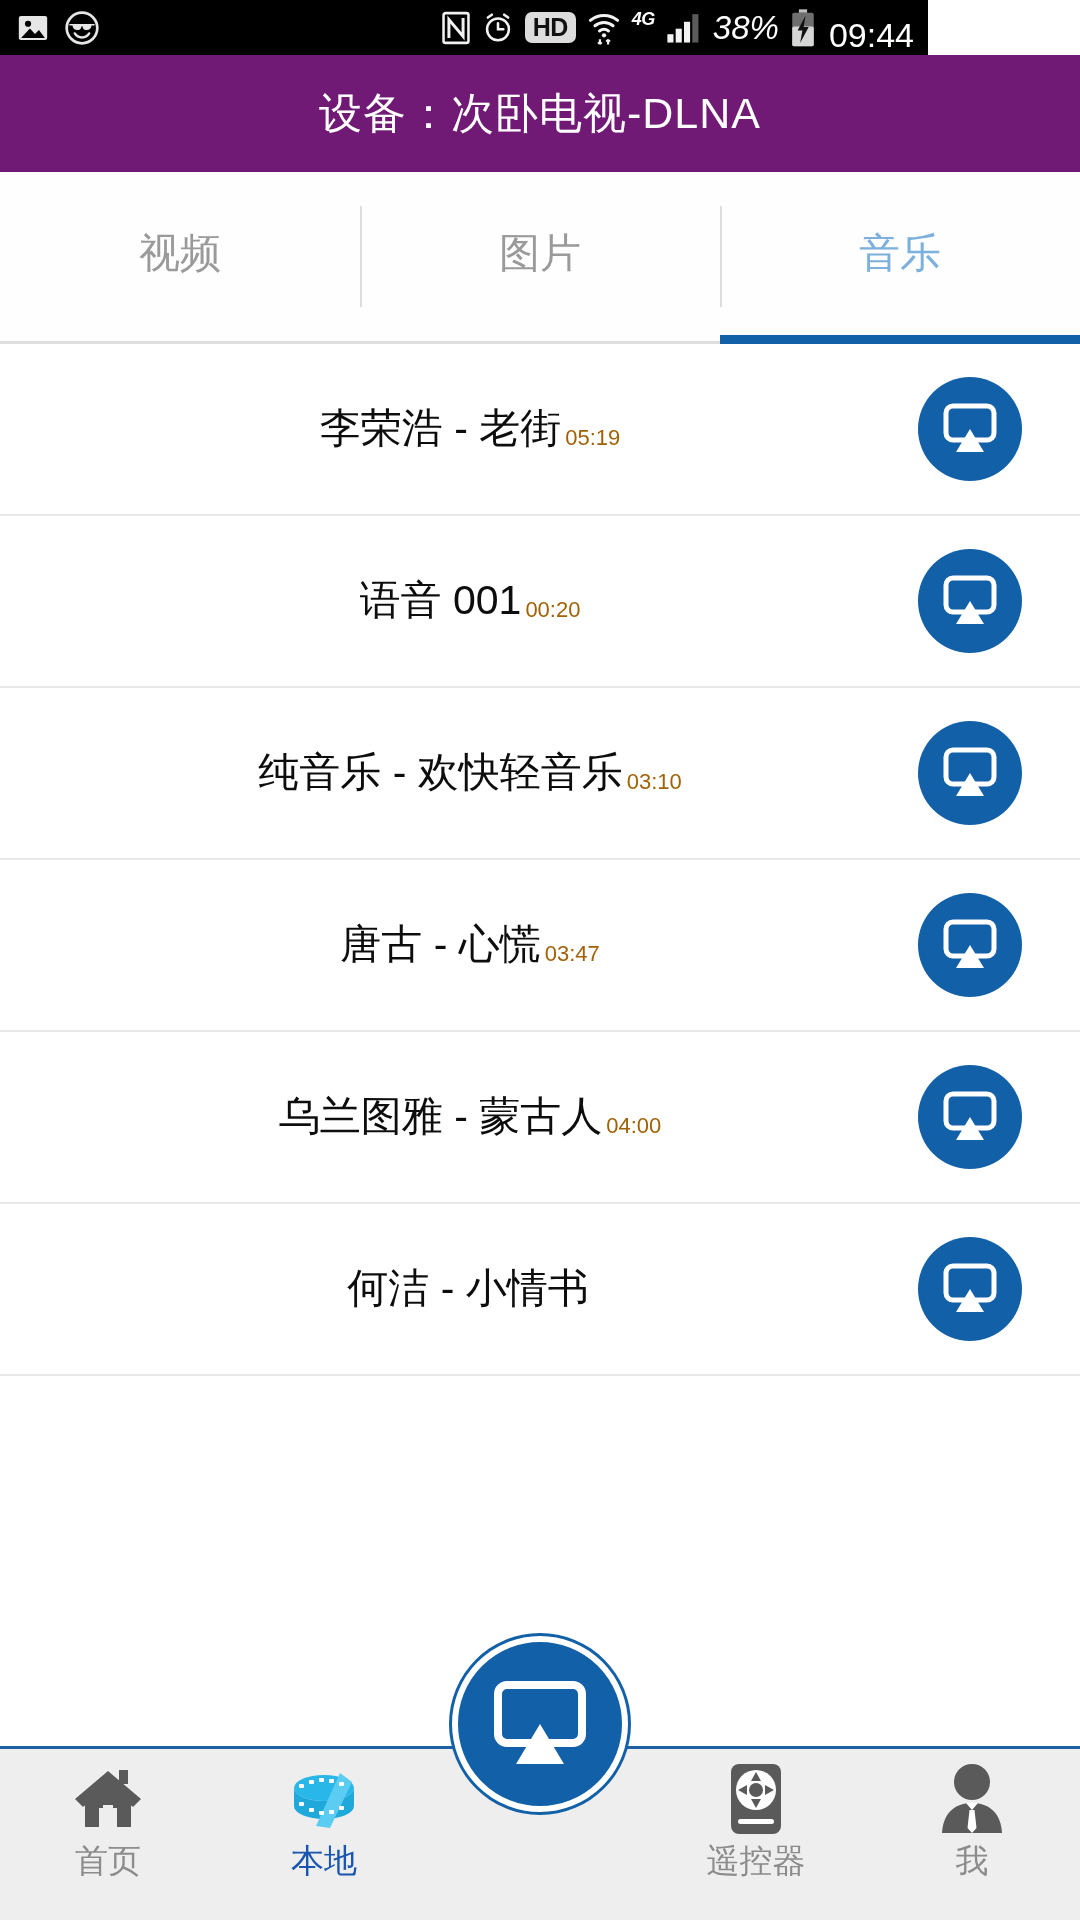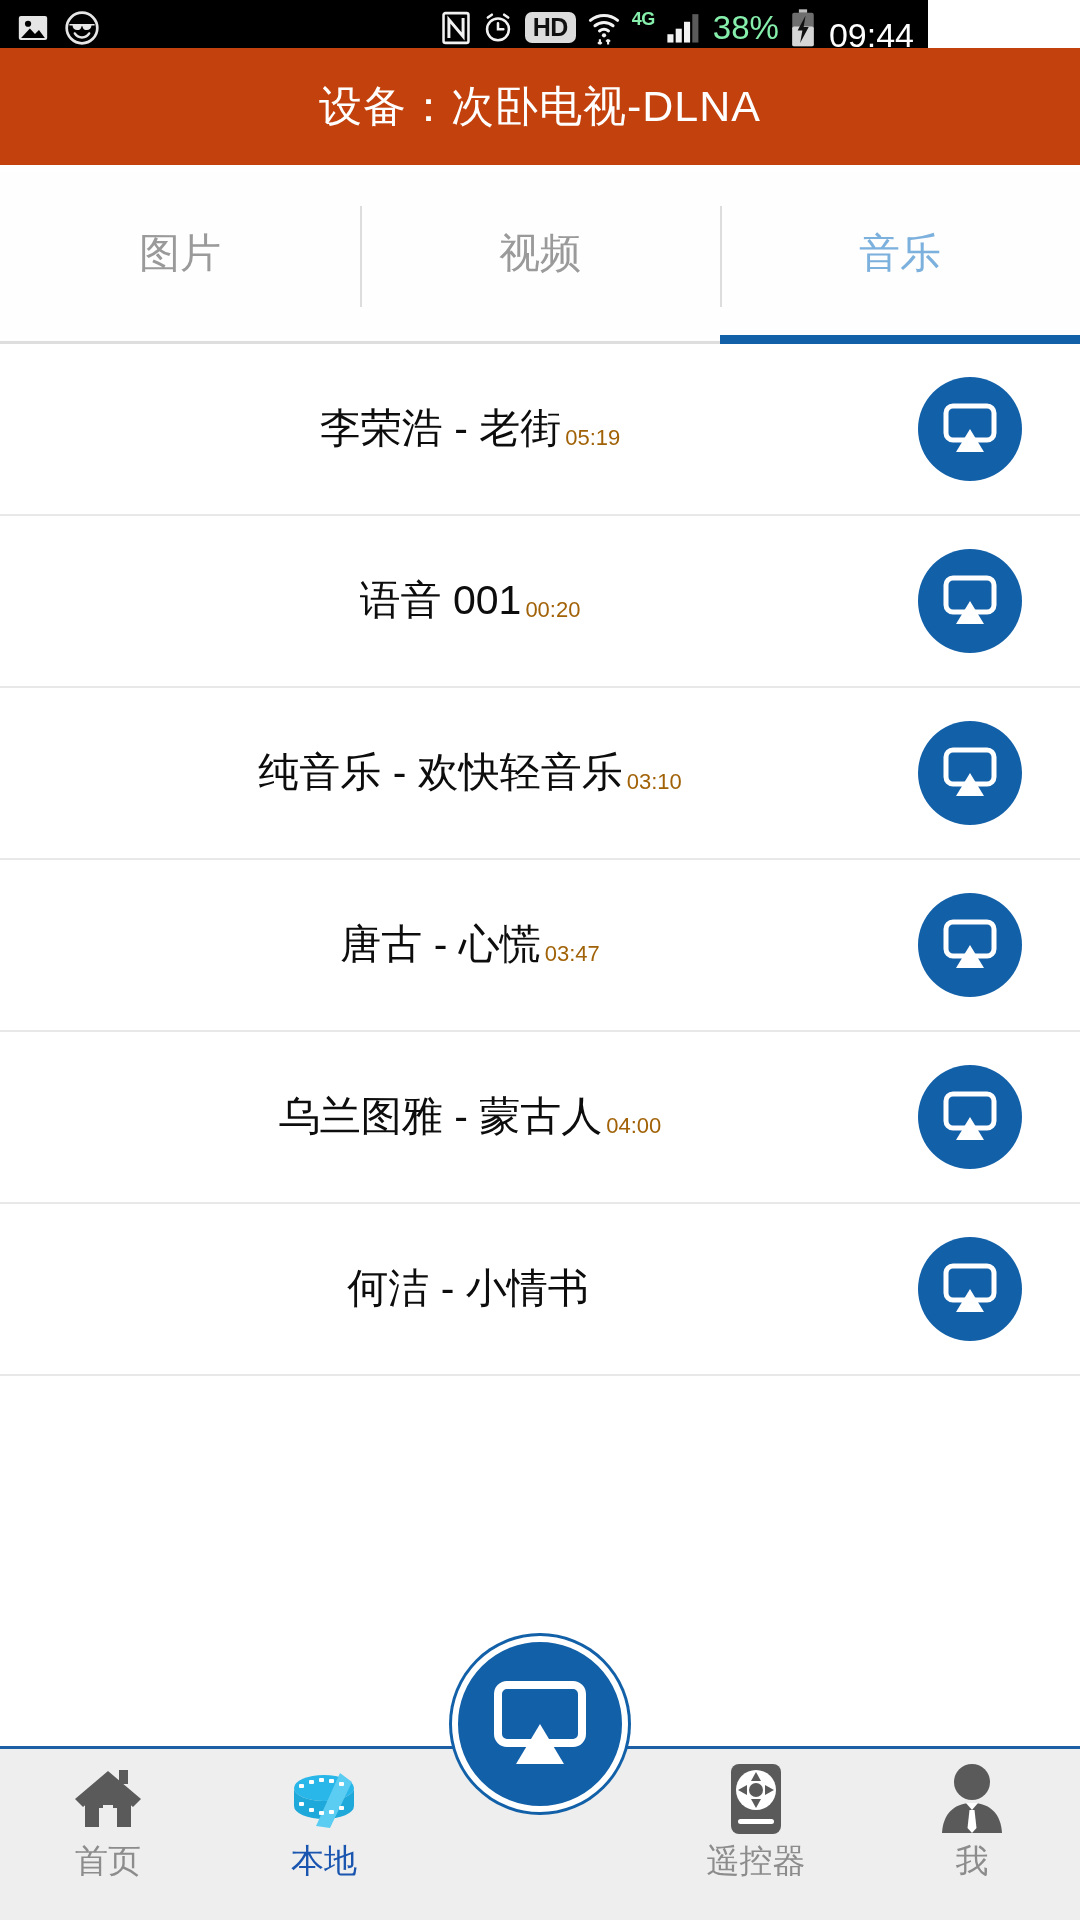--- a/index.html
+++ b/index.html
@@ -14,33 +14,33 @@
   
   .statusbar {
     position: absolute; top:0; left:0; width:928px; height:55px;
     background:#000; color:#fff;
     display:flex; align-items:center; justify-content:space-between;
     padding: 0 14px 0 16px;
   }
   .sb-left { display:flex; align-items:center; gap:14px; }
   .sb-right { display:flex; align-items:center; gap:11px; }
   .sb-ico { display:flex; align-items:center; justify-content:center; }
-  .sb-text { font-size:33px; letter-spacing:0px; color:#86efac; font-weight:400;}
+  .sb-text { font-size:33px; letter-spacing:0px; color:#ffffff; font-weight:400;font-style:italic;}
   .sb-clock { font-size:34px; color:#fff; letter-spacing:0px; margin-left:2px;margin-top:15px;}
   .hd-badge {
     background:#dcdcdc; color:#111; font-size:25px; font-weight:700;
     border-radius:7px; padding:2px 8px 3px; line-height:1.05;
     letter-spacing:-0.5px;
   }
   .g4 { font-size:18px; font-weight:700; position:relative; top:-8px; letter-spacing:-0.5px;}
 
   
   .appbar {
-    position:absolute; top:48px; left:0; width:1080px; height:117px;
-    background:#c2410c;
+    position:absolute; top:55px; left:0; width:1080px; height:117px;
+    background:#701a75;
     display:flex; align-items:center; justify-content:center;
   }
   .appbar-title {
     color:#ffffff; font-size:43px; font-weight:400; letter-spacing:1px;
   }
 
   
   .tabbar {
     position:absolute; top:172px; left:0; width:1080px; height:172px;
     background:#fefefe; display:flex; align-items:stretch;
@@ -184,24 +184,24 @@
       <span class="sb-clock">09:44</span>
     </div>
   </div>
 
   <div class="appbar">
     <div class="appbar-title">设备：次卧电视-DLNA</div>
   </div>
 
   <div class="tabbar">
     <div class="tab">
+      <span>视频</span>
+    </div>
+    <div class="tab">
       <span>图片</span>
-    </div>
-    <div class="tab">
-      <span>视频</span>
     </div>
     <div class="tab active">
       <span>音乐</span>
     </div>
   </div>
 
   <div class="list">
 
     <div class="row">
       <div class="row-texts">

